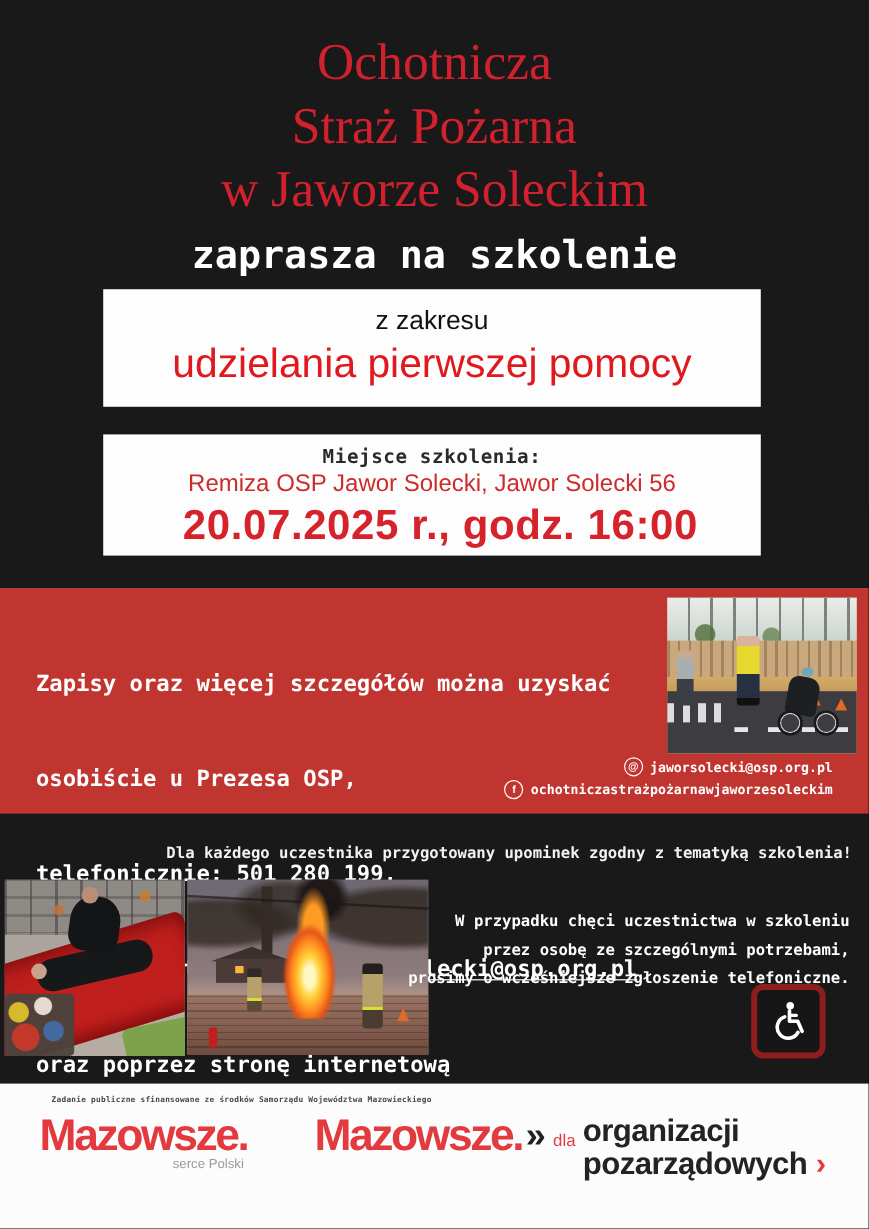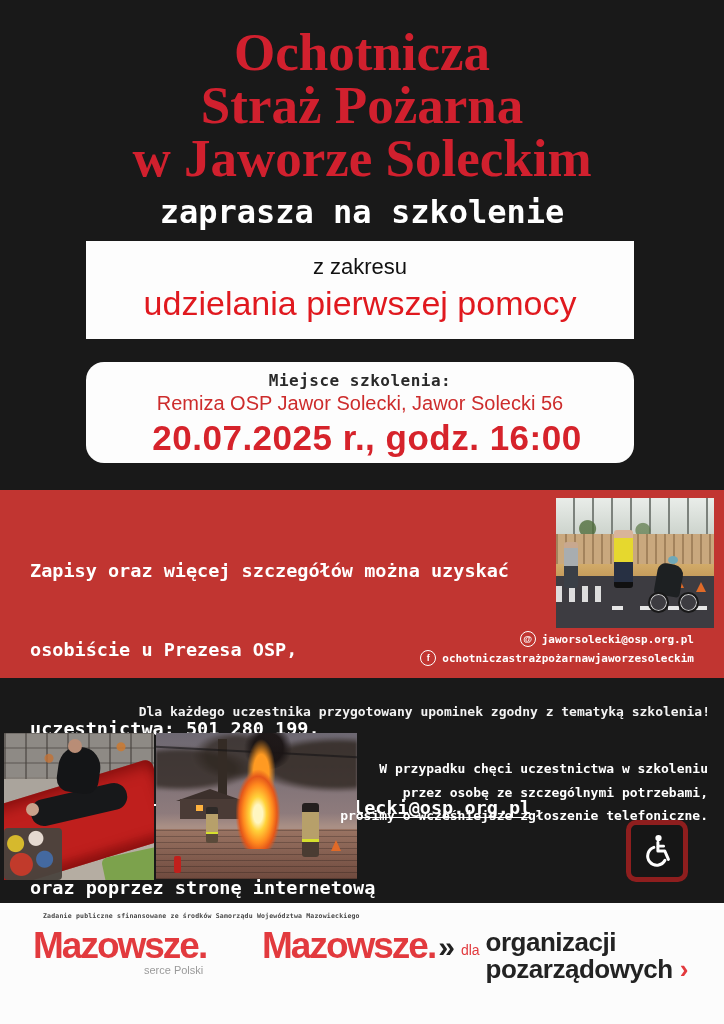--- a/index.html
+++ b/index.html
@@ -1,30 +1,30 @@
 <!DOCTYPE html>
 <html><head>
 <meta charset="utf-8">
 <style>
   html,body{margin:0;padding:0;background:#000;}
   .poster{position:relative;width:724px;height:1024px;background:#191919;overflow:hidden;
           font-family:"DejaVu Sans Mono",monospace;}
   
   .title{position:absolute;top:26px;left:0;width:100%;text-align:center;
-         font-family:"Liberation Serif",serif;font-weight:bold;
-         font-size:53px;line-height:53px;color:#d1202e;}
+         font-family:"Liberation Serif",serif;font-weight:normal;
+         font-size:43px;line-height:53px;color:#d1202e;}
   .subtitle{position:absolute;top:193px;left:0;width:100%;text-align:center;
             font-weight:bold;font-size:32px;color:#ffffff;}
   
   .wbox{position:absolute;left:86px;width:548px;background:#fdfdfd;text-align:center;}
   .scope-box{top:241px;height:98px;}
   .scope-intro{margin-top:13px;font-family:"Liberation Sans",sans-serif;font-size:22px;color:#111;}
   .scope-topic{margin-top:4px;font-family:"Liberation Sans",sans-serif;font-weight:normal;
                font-size:34px;color:#e0191f;}
-  .venue-box{top:362px;height:101px;border-radius:18px;}
+  .venue-box{top:362px;height:101px;}
   .venue-heading{margin-top:9px;font-weight:bold;font-size:16px;color:#2a2a2a;letter-spacing:.5px;}
   .venue-address{margin-top:2px;font-family:"Liberation Sans",sans-serif;font-size:20px;color:#cd2c2c;}
   .venue-datetime{margin-top:3px;font-family:"Liberation Sans",sans-serif;font-weight:bold;
                   font-size:35px;color:#d6232b;letter-spacing:.5px;padding-left:14px;}
   
   .red-panel{position:absolute;top:490px;left:0;width:724px;height:188px;background:#c13531;}
   .contact{position:absolute;left:30px;top:15px;font-weight:bold;font-size:18.5px;
            line-height:26.4px;color:#fff;white-space:pre;}
   .contact a{color:#fff;text-decoration:underline;text-underline-offset:3px;}
   .social{position:absolute;right:30px;top:141px;display:flex;flex-direction:column;
@@ -161,21 +161,21 @@
   <section class="wbox venue-box">
     <div class="venue-heading">Miejsce szkolenia:</div>
     <div class="venue-address">Remiza OSP Jawor Solecki, Jawor Solecki 56</div>
     <div class="venue-datetime">20.07.2025 r., godz. 16:00</div>
   </section>
 
   <section class="red-panel">
     <div class="contact">
       <span style="display:block">Zapisy oraz więcej szczegółów można uzyskać</span>
       <span style="display:block">osobiście u Prezesa OSP,</span>
-      <span style="display:block"><span>uczestnictwa: </span><a href="#">501 280 199</a><span>,</span></span>
+      <span style="display:block"><span>telefonicznie: </span><a href="#">501 280 199</a><span>,</span></span>
       <span style="display:block"><span>pocztą elektroniczną: </span><a href="#">jaworsolecki@osp.org.pl</a></span>
       <span style="display:block">oraz poprzez stronę internetową</span>
       <span style="display:block"><a href="#">www.jaworsolecki.osp.org.pl</a></span>
     </div>
 
     <div class="panel-photo">
       <div class="g-win"></div>
       <div class="g-wall"></div>
       <div class="g-floor"></div>
       <div class="g-mat">

